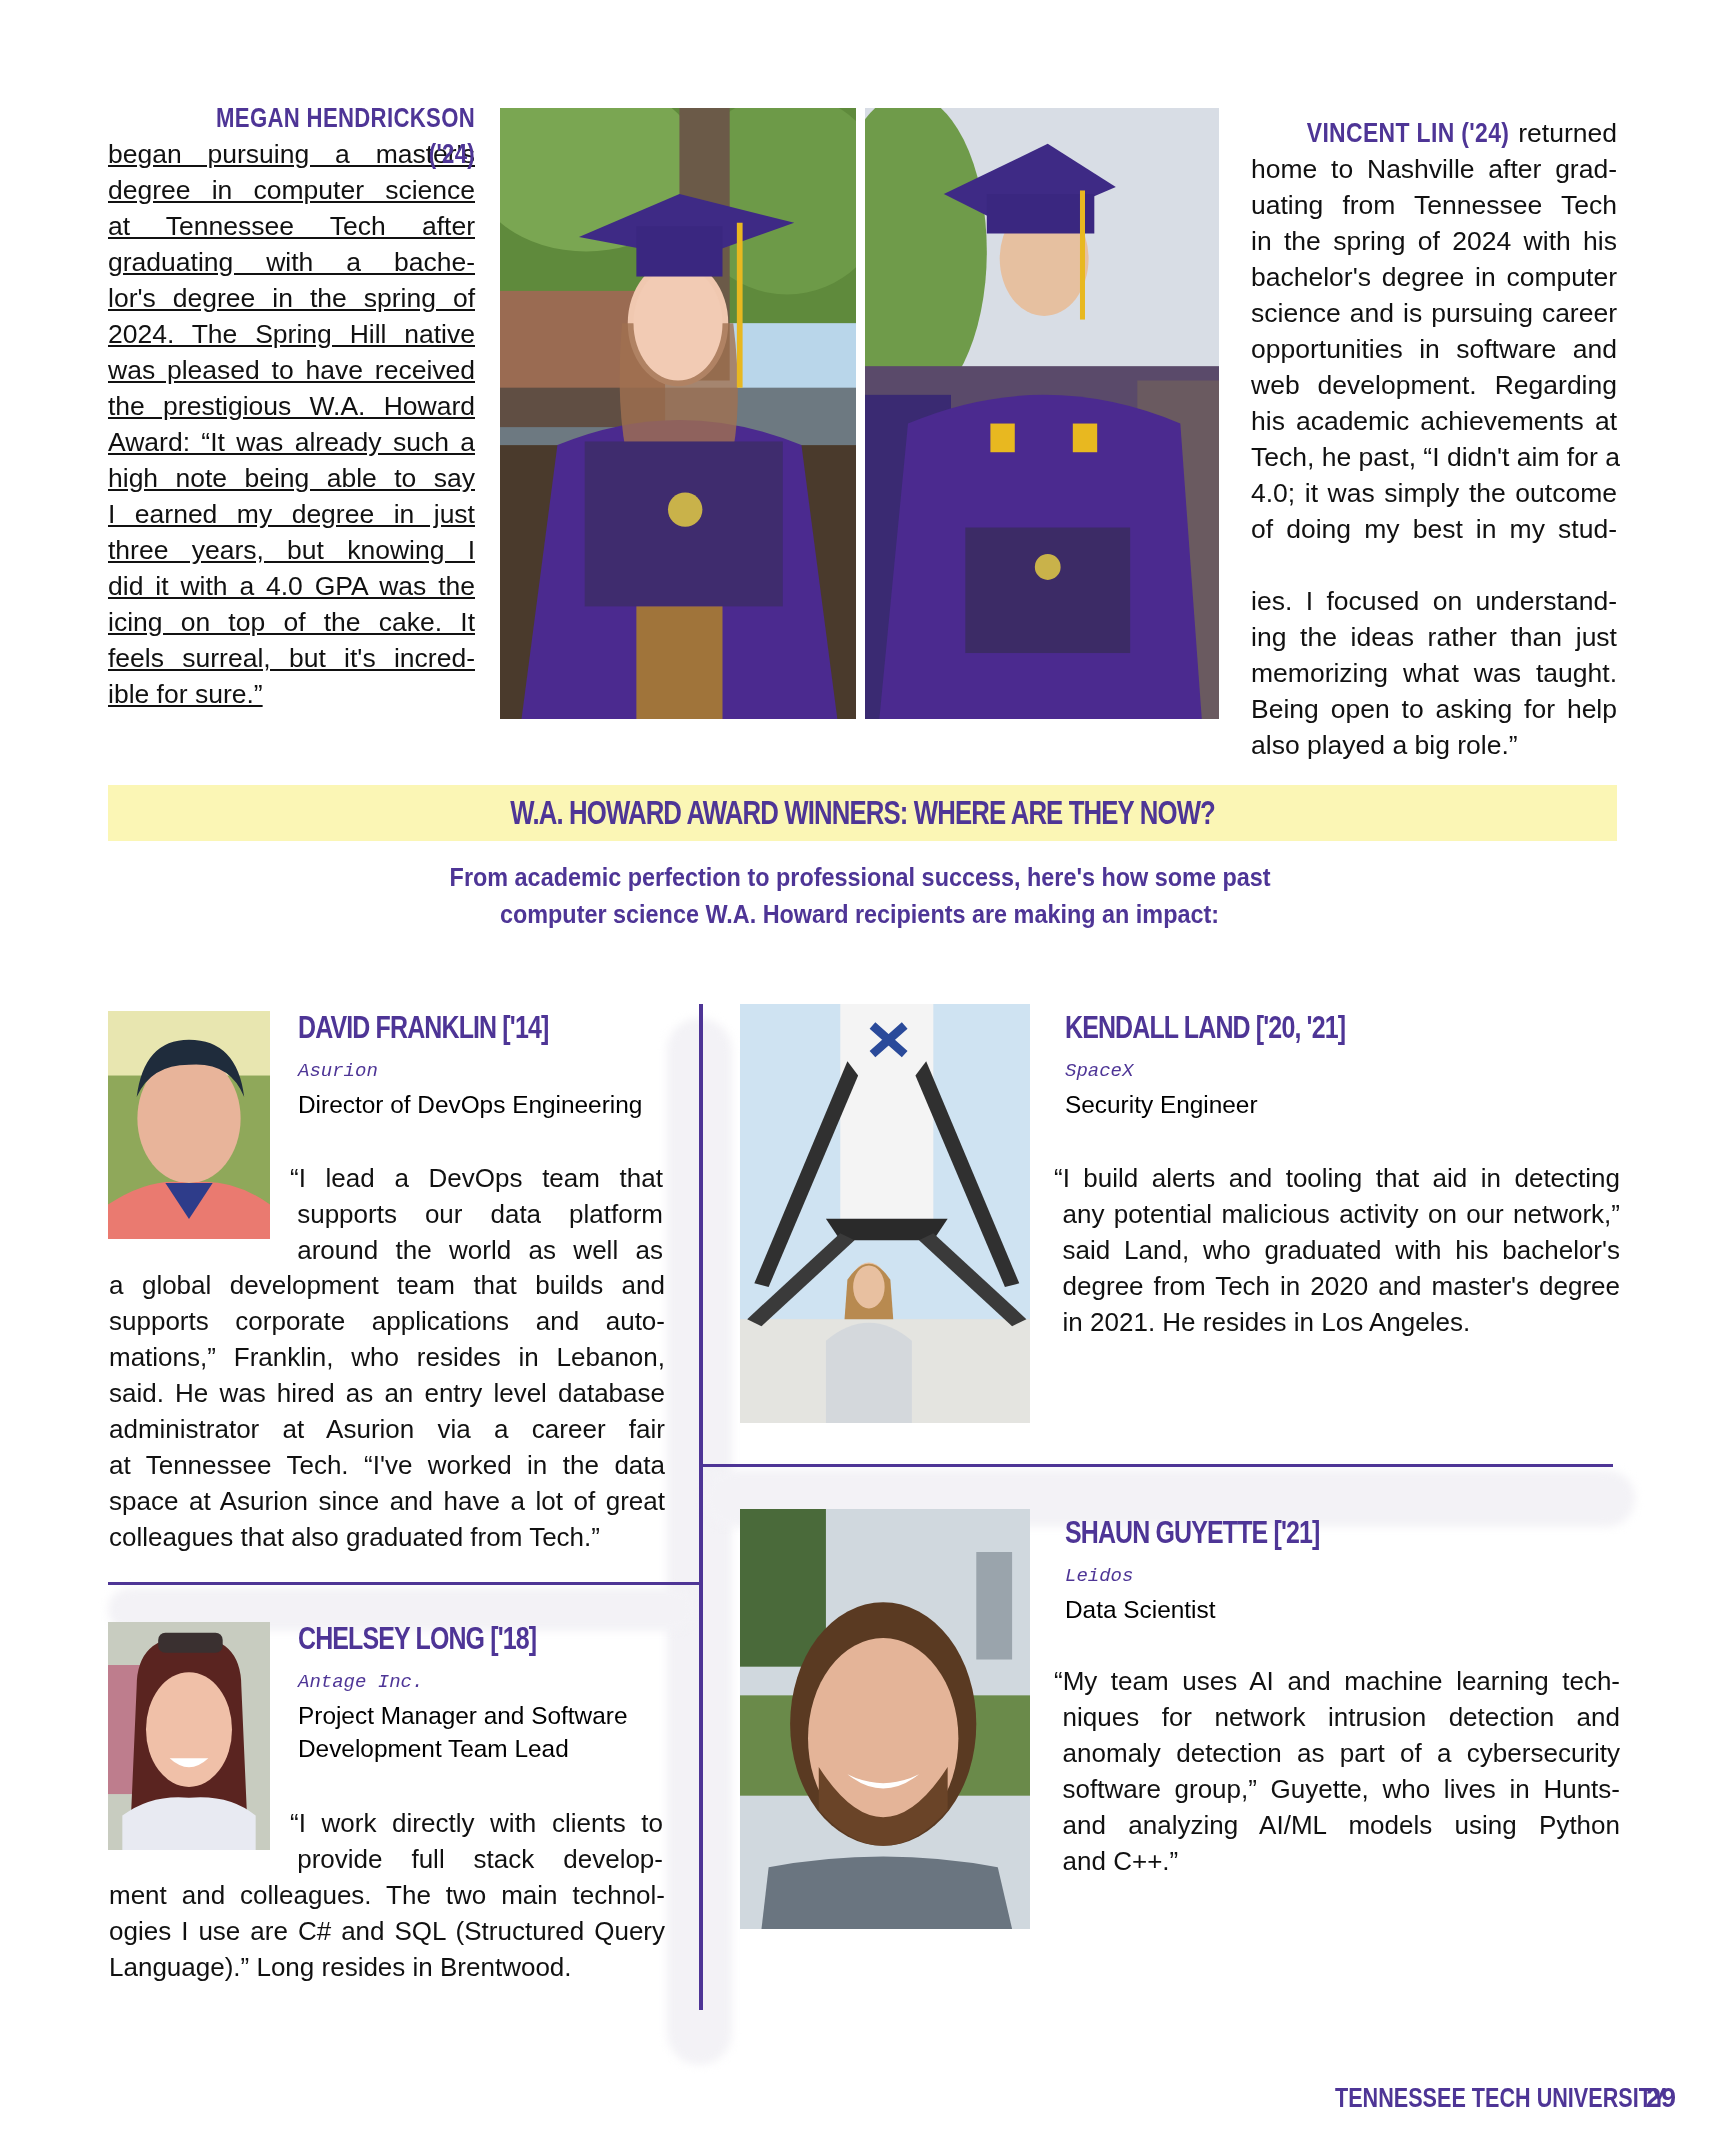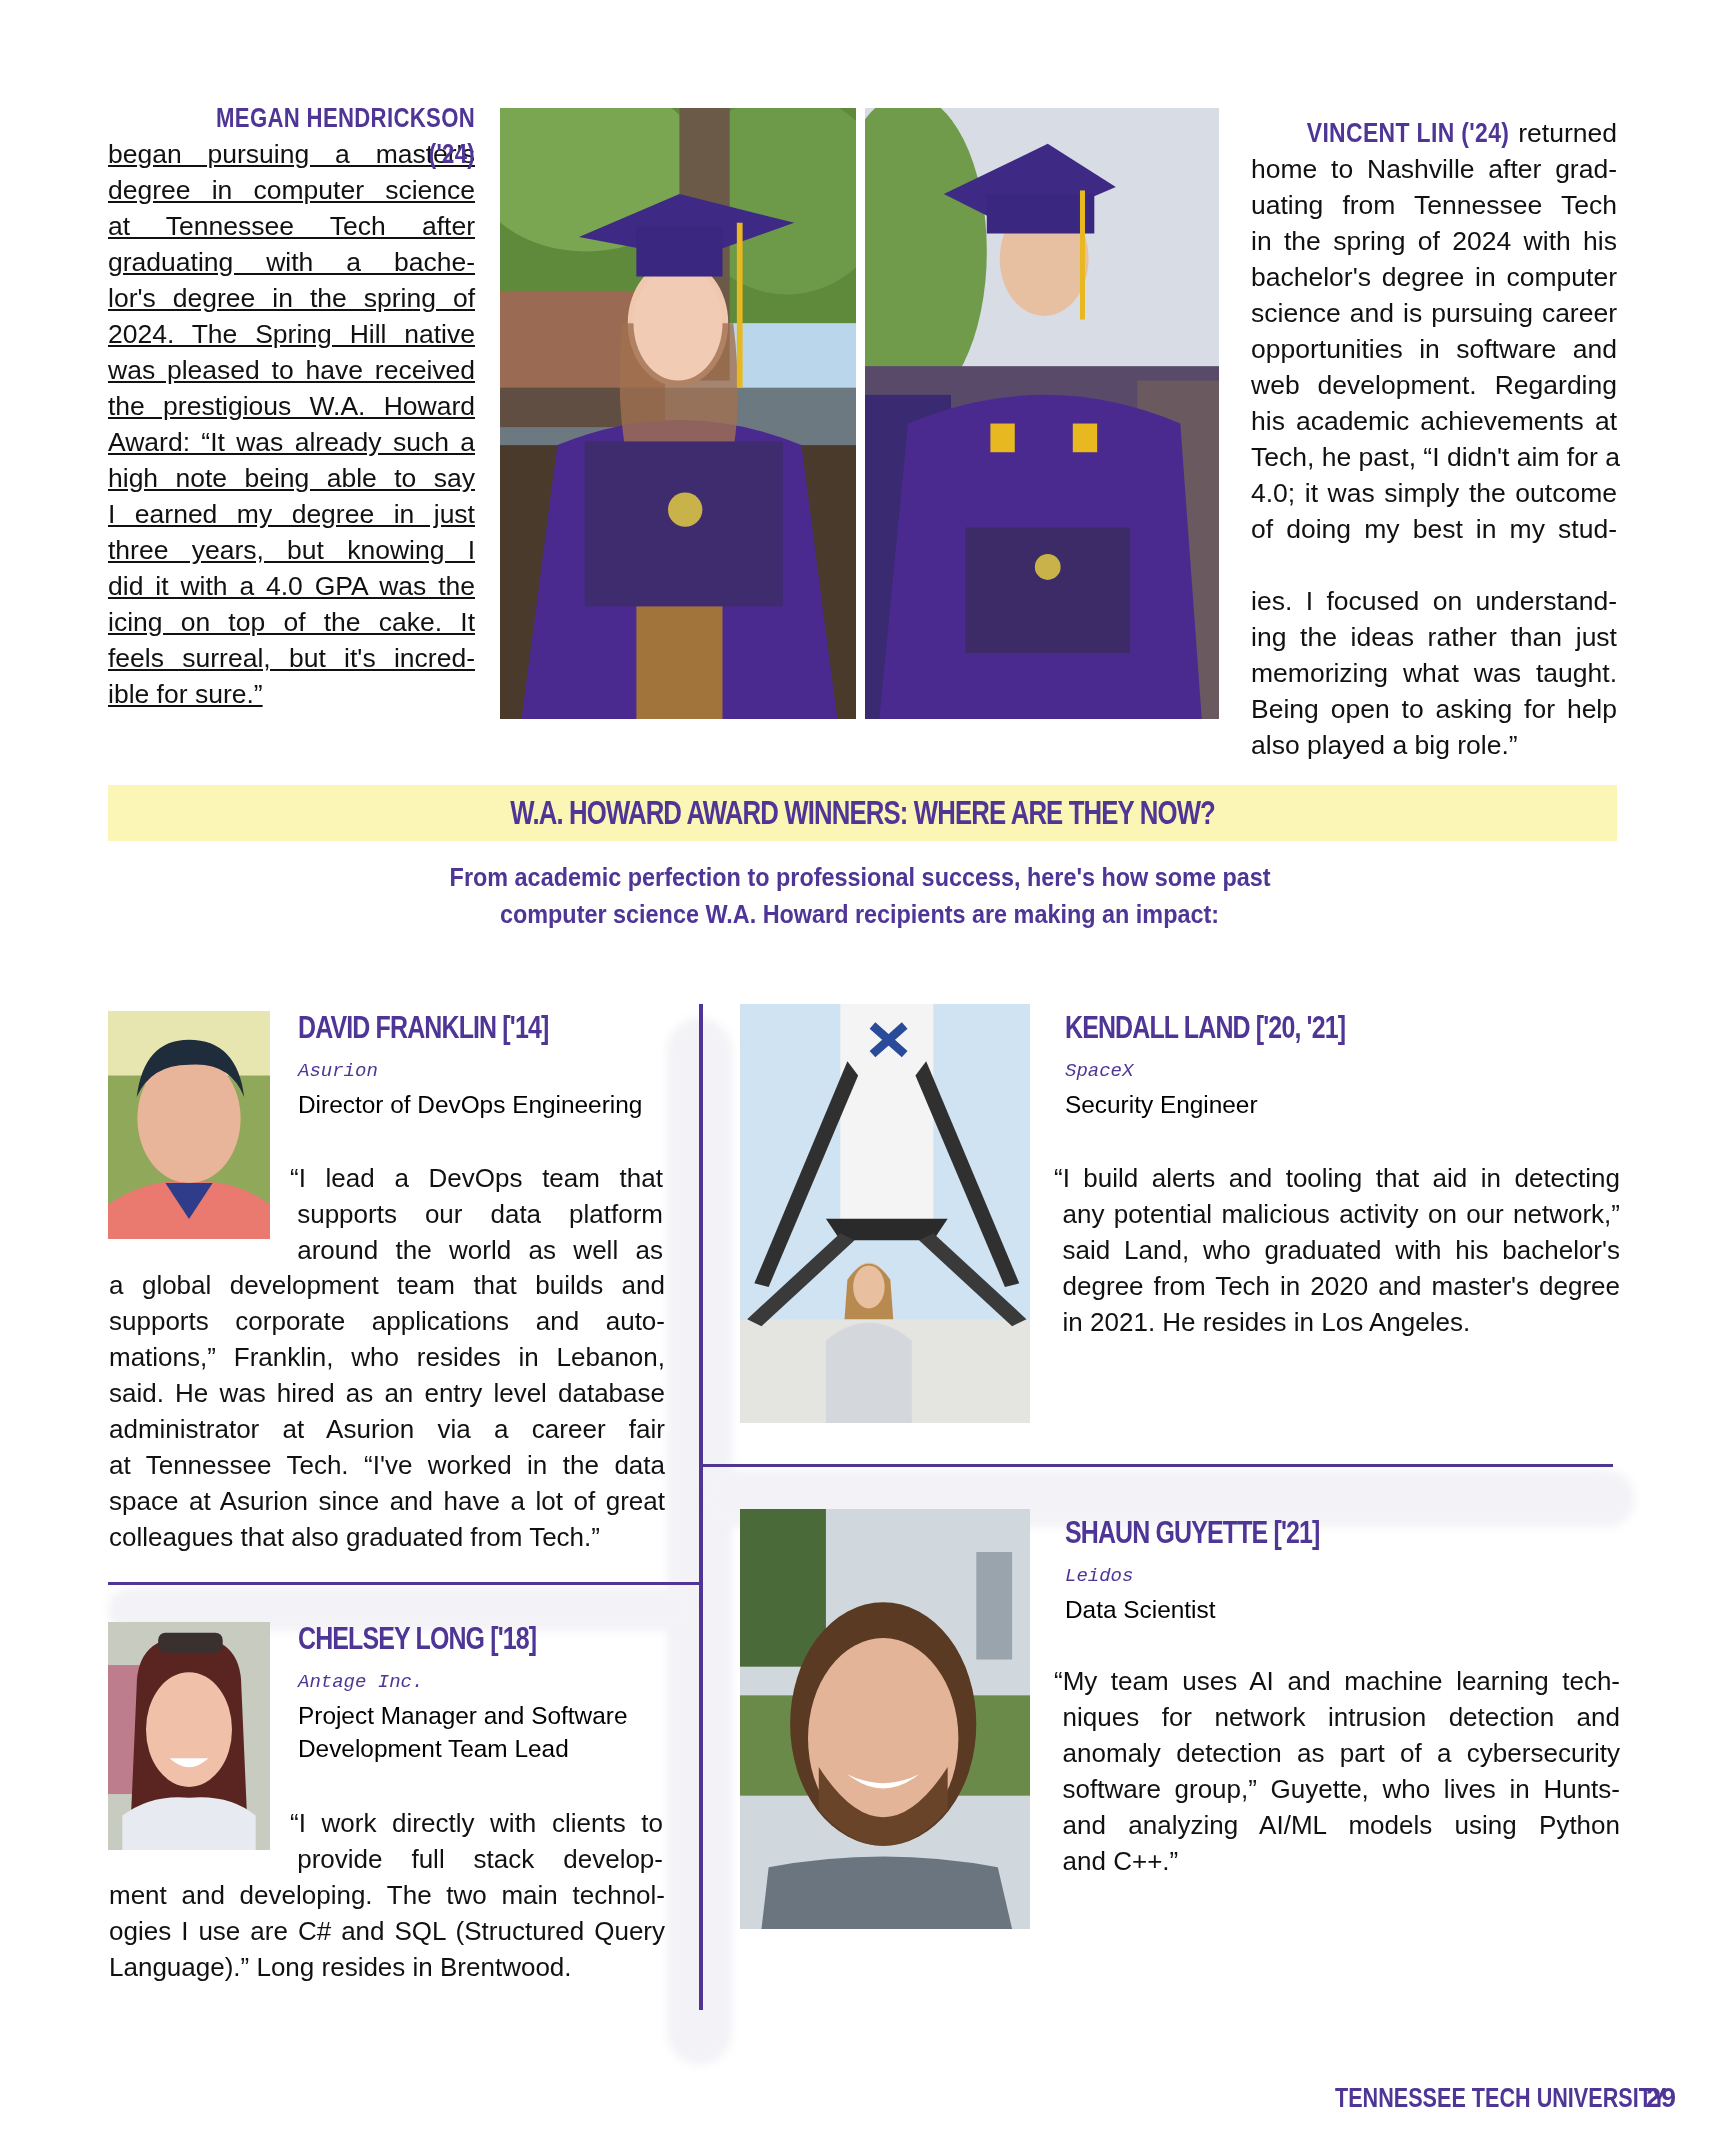--- a/index.html
+++ b/index.html
@@ -195,21 +195,21 @@
   <div class="prof-name">CHELSEY LONG ['18]</div>
   <div class="prof-company" style="margin-top:8.6px;">Antage Inc.</div>
   <div class="prof-title">Project Manager and Software</div>
   <div class="prof-title">Development Team Lead</div>
 </div>
 <div class="abs quote" id="long-wrapped" style="left:290px; top:1805px; width:373px;">
     <div style="text-align: justify; text-align-last: justify; white-space: nowrap;">“I work directly with clients to</div>
     <div style="text-align: justify; text-align-last: justify; white-space: nowrap; padding-left: 7.2px;">provide full stack develop-</div>
   </div>
 <div class="abs quote" id="long-full" style="left:109px; top:1877px; width:556px;">
-    <div style="text-align: justify; text-align-last: justify; white-space: nowrap;">ment and developing. The two main technol-</div>
+    <div style="text-align: justify; text-align-last: justify; white-space: nowrap;">ment and colleagues. The two main technol-</div>
     <div style="text-align: justify; text-align-last: justify; white-space: nowrap;">ogies I use are C# and SQL (Structured Query</div>
     <div style="text-align: justify; text-align-last: left; white-space: nowrap;">Language).” Long resides in Brentwood.</div>
   </div>
 
 <div class="photo" style="left:740px; top:1004px; width:290px; height:419px;">
   <svg viewBox="0 0 405 585" preserveAspectRatio="none">
     <rect width="405" height="585" fill="#cfe3f2"></rect>
     <rect y="440" width="405" height="145" fill="#e4e4e0"></rect>
     <rect x="140" y="0" width="130" height="300" fill="#f4f4f4"></rect>
     <path d="M185 30 L230 70 M230 30 L185 70" stroke="#2a4a9a" stroke-width="12"></path>

